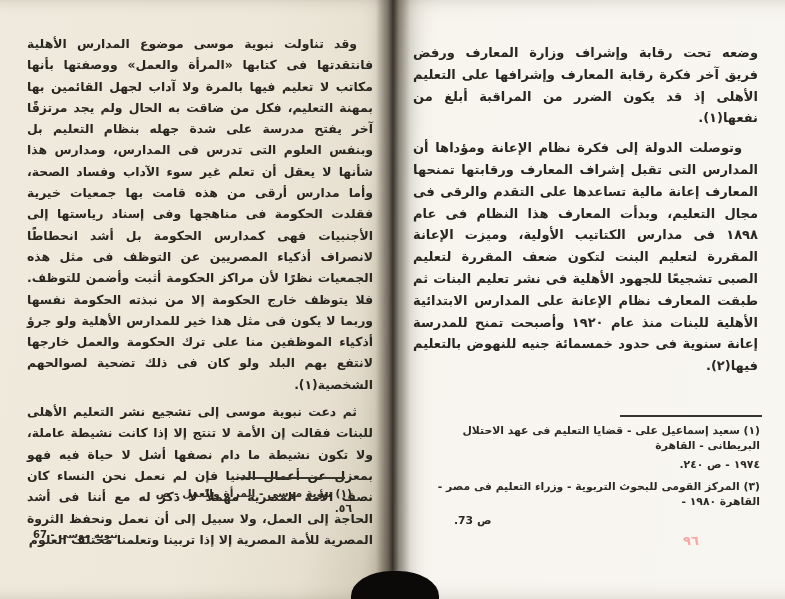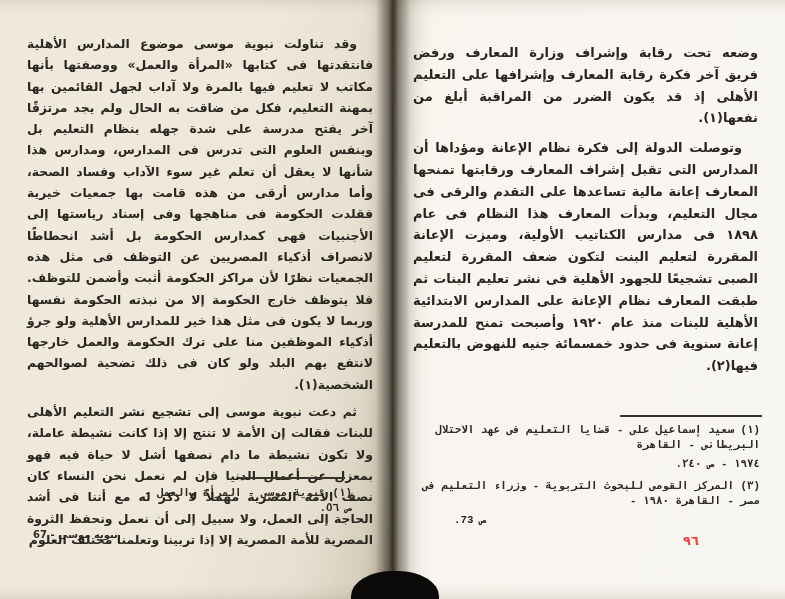--- a/index.html
+++ b/index.html
@@ -61,35 +61,34 @@
   .rule-right { left: 620px; width: 142px; top: 415px; }
 
   .footnotes {
     direction: rtl;
     color: #2b2922;
     font-weight: bold;
     position: absolute;
     font-size: 10.8px;
     line-height: 15px;
     text-align: right;
-    font-family: Liberation Mono, monospace;
   }
   .left-fn  { left: 140px; width: 212px; top: 486px; }
   .right-fn { left: 420px; width: 340px; top: 423px; }
   .fn-line { margin: 0 0 4px 0; }
   .fn-runover { text-align: right; padding-left: 26px; margin-bottom: 7px; }
   .fn-runover-2 { text-align: left; padding-left: 34px; }
 
   .sig-mark {
     position: absolute; left: 33px; top: 529px;
     direction: rtl; font-size: 10px; font-weight: bold; color: #2b2922;
   }
   .page-num {
     position: absolute; left: 683px; top: 533px;
-    font-size: 13px; font-weight: bold; color: #ef4444;
+    font-size: 13px; font-weight: bold; color: #fca5a5;
   }
 </style>
 </head>
 <body>
 
 <div class="scene">
 
   <div class="page page-left"></div>
   <div class="page page-right"></div>
   <div class="gutter"></div>

